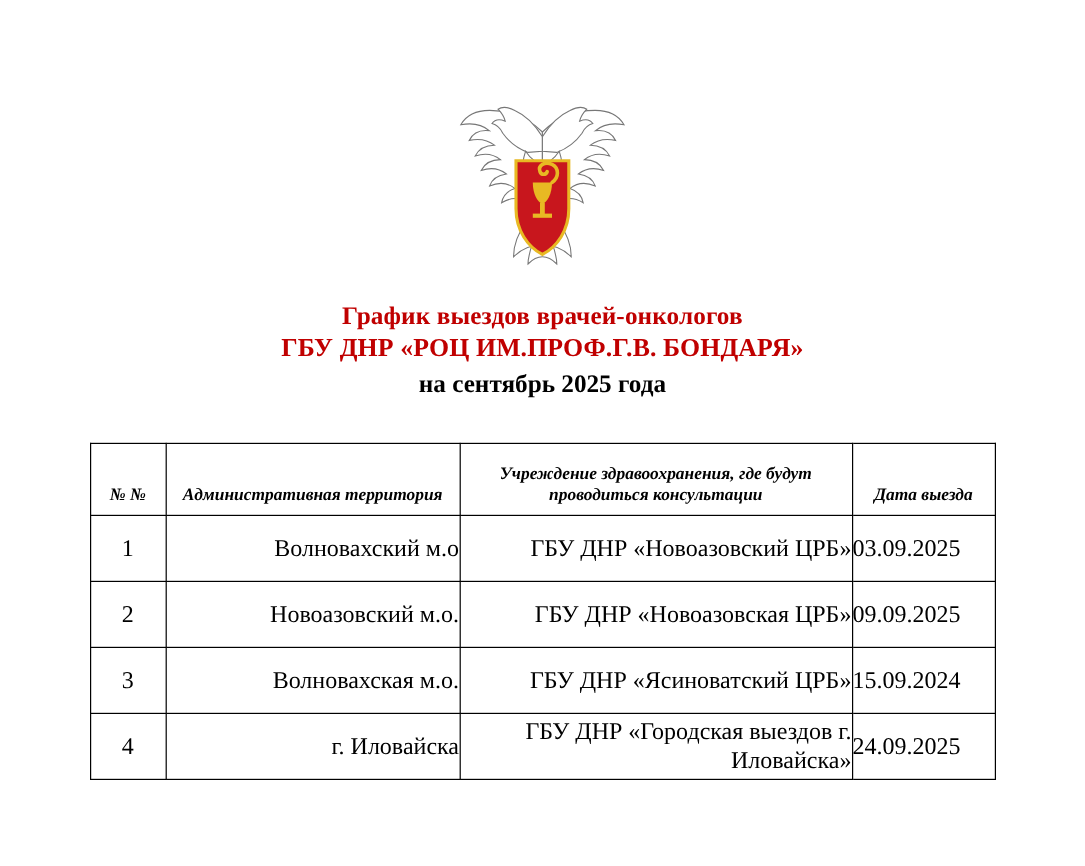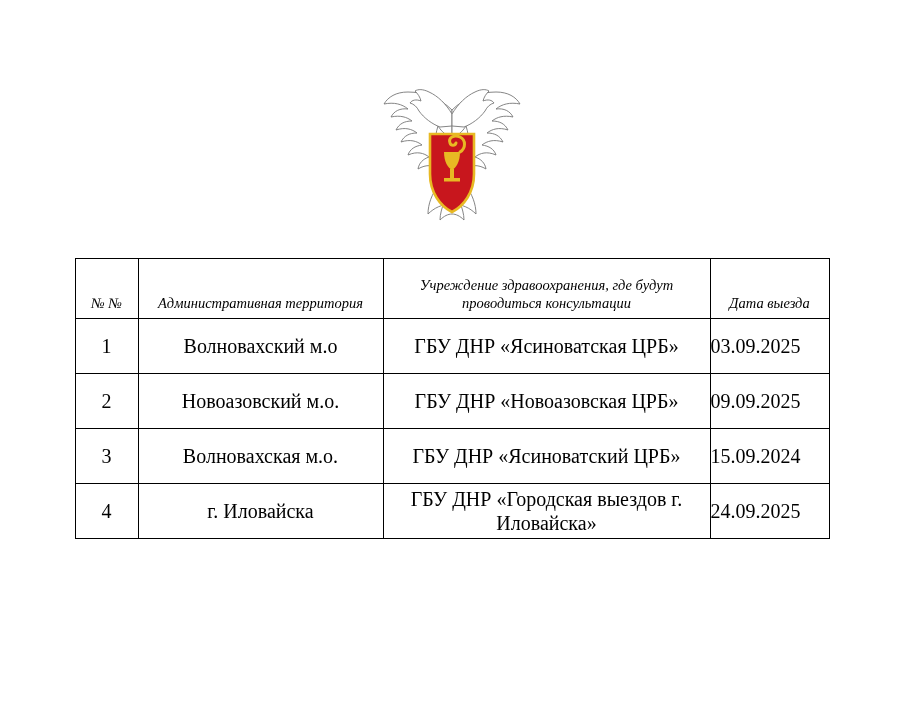--- a/index.html
+++ b/index.html
@@ -67,21 +67,21 @@
     border-collapse: collapse;
     width: 718px;
     table-layout: fixed;
   }
   table.schedule th,
   table.schedule td {
     border: 1px solid #000000;
     padding: 0;
   }
   table.schedule thead th {
-    font-weight: normal;
+    font-weight: bold;
     font-style: italic;
     font-size: 14.5px;
     line-height: 1.25;
     vertical-align: bottom;
     padding: 7px 4px 6px 4px;
     height: 46px;
     margin-left: 32px;
   }
   th.col-num   { width: 54px; }
   th.col-terr  { width: 236px; }
@@ -97,21 +97,21 @@
     height: 54px;
     vertical-align: middle;
   }
   td.cell-num {
     font-size: 20px;
     text-align: center;
   }
   td.cell-terr,
   td.cell-org {
     padding: 4px 6px 4px 6px;
-    text-align: center;
+    text-align: right;
   }
   td.cell-date {
     padding: 4px 5px;
     text-align: left;
     white-space: nowrap;
   }
   tr.row-tall td {
     height: 58px;
   }
 </style>
@@ -145,36 +145,41 @@
         <g transform="translate(0,-58)">
           <path d="M72 136 C72 146 76 152 80 154 C84 152 88 146 88 136 Z" fill="#e8b923"></path>
           <rect x="78" y="153" width="4" height="10" fill="#e8b923"></rect>
           <rect x="72" y="162" width="16" height="3.5" fill="#e8b923"></rect>
           <path d="M88 136 C94 132 94 124 88 121 C82 118 76 122 78 127 C79 130 83 130 84 127" fill="none" stroke="#e8b923" stroke-width="3" stroke-linecap="round"></path>
         </g>
       </g>
     </svg>
   </div>
 
+  <div class="title-block">
+    <div class="title-line-1">График выездов врачей-онкологов</div>
+    <div class="title-line-2">ГБУ ДНР «РОЦ ИМ.ПРОФ.Г.В. БОНДАРЯ»</div>
+    <div class="title-line-3">на сентябрь 2025 года</div>
+  </div>
 
   <div class="table-wrap">
     <table class="schedule">
       <thead>
         <tr>
           <th class="col-num">№ №</th>
           <th class="col-terr">Административная территория</th>
           <th class="col-org">Учреждение здравоохранения, где будут проводиться консультации</th>
           <th class="col-date">Дата выезда</th>
         </tr>
       </thead>
       <tbody>
         <tr>
           <td class="cell-num">1</td>
           <td class="cell-terr">Волновахский м.о</td>
-          <td class="cell-org">ГБУ ДНР «Ясиноватская ЦРБ»</td>
+          <td class="cell-org">ГБУ ДНР «Новоазовский ЦРБ»</td>
           <td class="cell-date">03.09.2025</td>
         </tr>
         <tr>
           <td class="cell-num">2</td>
           <td class="cell-terr">Новоазовский м.о.</td>
           <td class="cell-org">ГБУ ДНР «Новоазовская ЦРБ»</td>
           <td class="cell-date">09.09.2025</td>
         </tr>
         <tr>
           <td class="cell-num">3</td>

